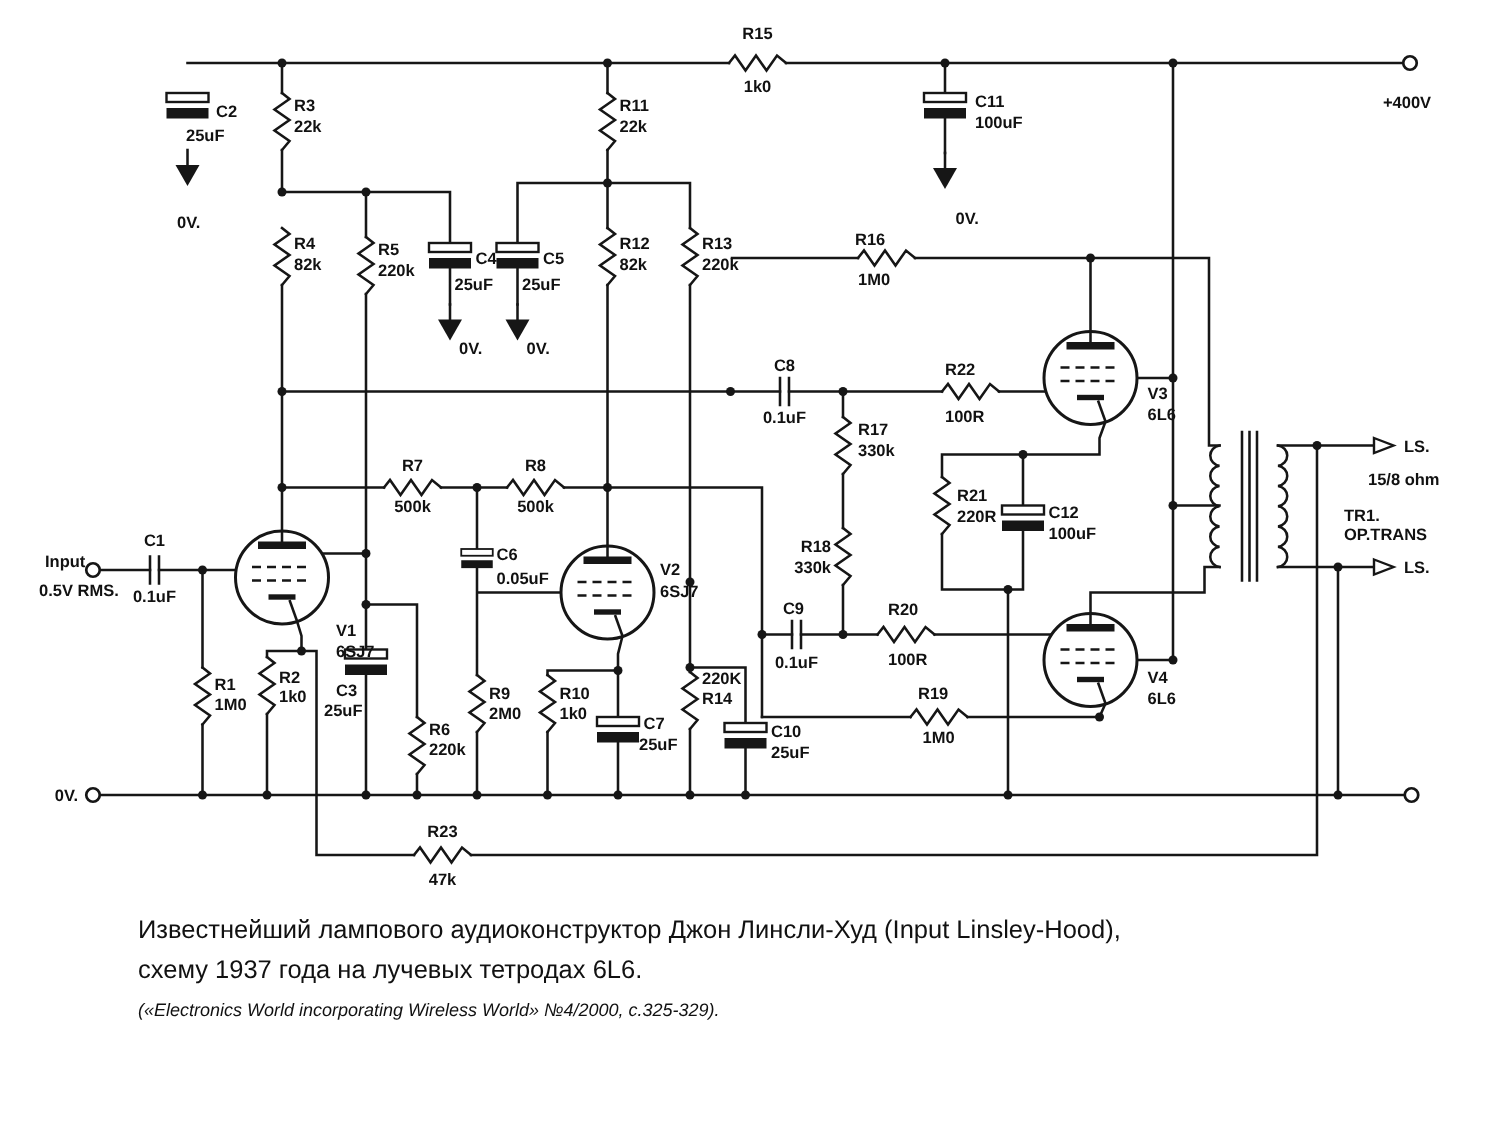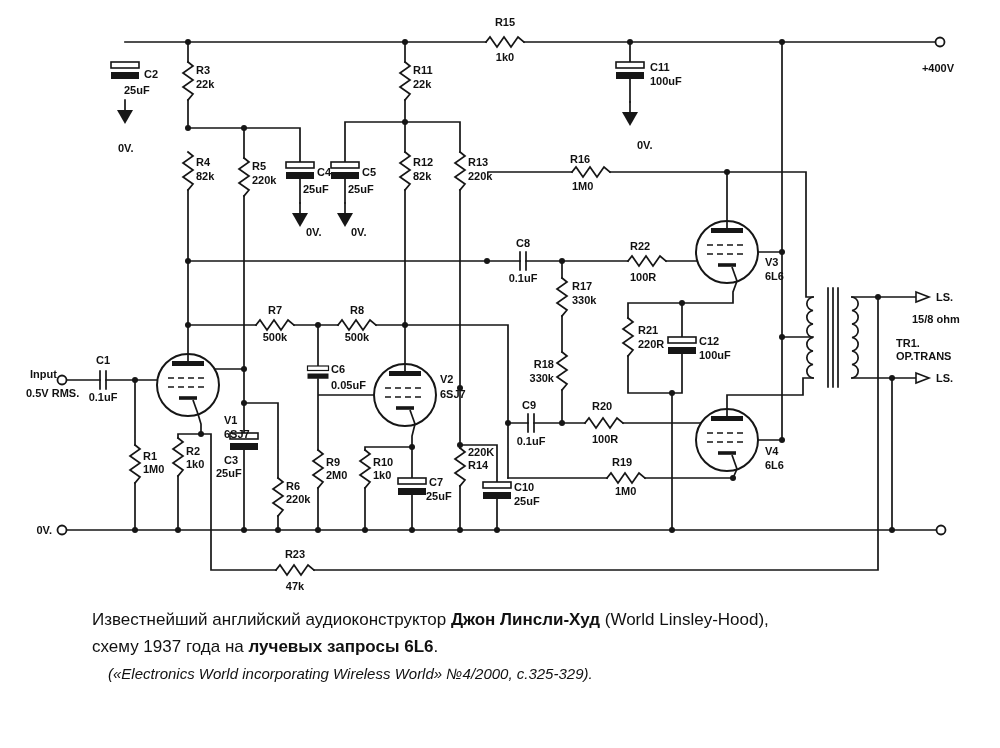--- a/index.html
+++ b/index.html
@@ -5,22 +5,22 @@
   html,body{margin:0;padding:0;background:#fff;}
   .page{position:relative;width:1000px;height:748px;background:#fff;overflow:hidden;
         font-family:"Liberation Sans",sans-serif;}
   svg{position:absolute;left:0;top:0;}
   .w{stroke:#161616;stroke-width:1.7;fill:none;stroke-linecap:square;}
   .lb{font-family:"Liberation Sans",sans-serif;font-size:11px;font-weight:700;fill:#111;}
   .mid{text-anchor:middle;}
   .end{text-anchor:end;}
   .caption{position:absolute;left:92px;top:606px;width:860px;
            font-size:17px;line-height:27px;color:#111;}
-  .caption .src{font-style:italic;font-size:15px;margin-left:16px;}
-  .caption b{font-weight:bold;}
+  .caption .src{font-style:italic;font-size:12px;}
+  .caption b{font-weight:normal;}
 </style>
 </head>
 <body>
 
 <div class="page">
 <svg width="1000" height="600" viewBox="0 0 1000 600">
   <defs>
     <g id="resv">
           <path class="w" d="M0,0 l5,4 l-10,7 l10,7 l-10,7 l10,7 l-5,6"></path>
         </g>
@@ -284,17 +284,17 @@
 
     <text class="lb" x="936" y="301">LS.</text>
     <text class="lb" x="912" y="323">15/8 ohm</text>
     <text class="lb" x="896" y="347">TR1.</text>
     <text class="lb" x="896" y="360">OP.TRANS</text>
     <text class="lb" x="936" y="382">LS.</text>
   </g>
 </svg>
 
 <div class="caption">
-  <div><span>Известнейший английский аудиоконструктор </span><b>Джон Линсли-Худ</b><span> (World Linsley-Hood),</span></div>
-  <div><span>схему 1937 года  на </span><b>лучевых запросы 6L6</b><span>.</span></div>
+  <div><span>Известнейший лампового аудиоконструктор </span><b>Джон Линсли-Худ</b><span> (Input Linsley-Hood),</span></div>
+  <div><span>схему 1937 года  на </span><b>лучевых тетродах 6L6</b><span>.</span></div>
   <div class="src"><span>(«Electronics World incorporating Wireless World» №4/2000, с.325-329).</span></div>
 </div>
 </div>
 
 </body></html>

